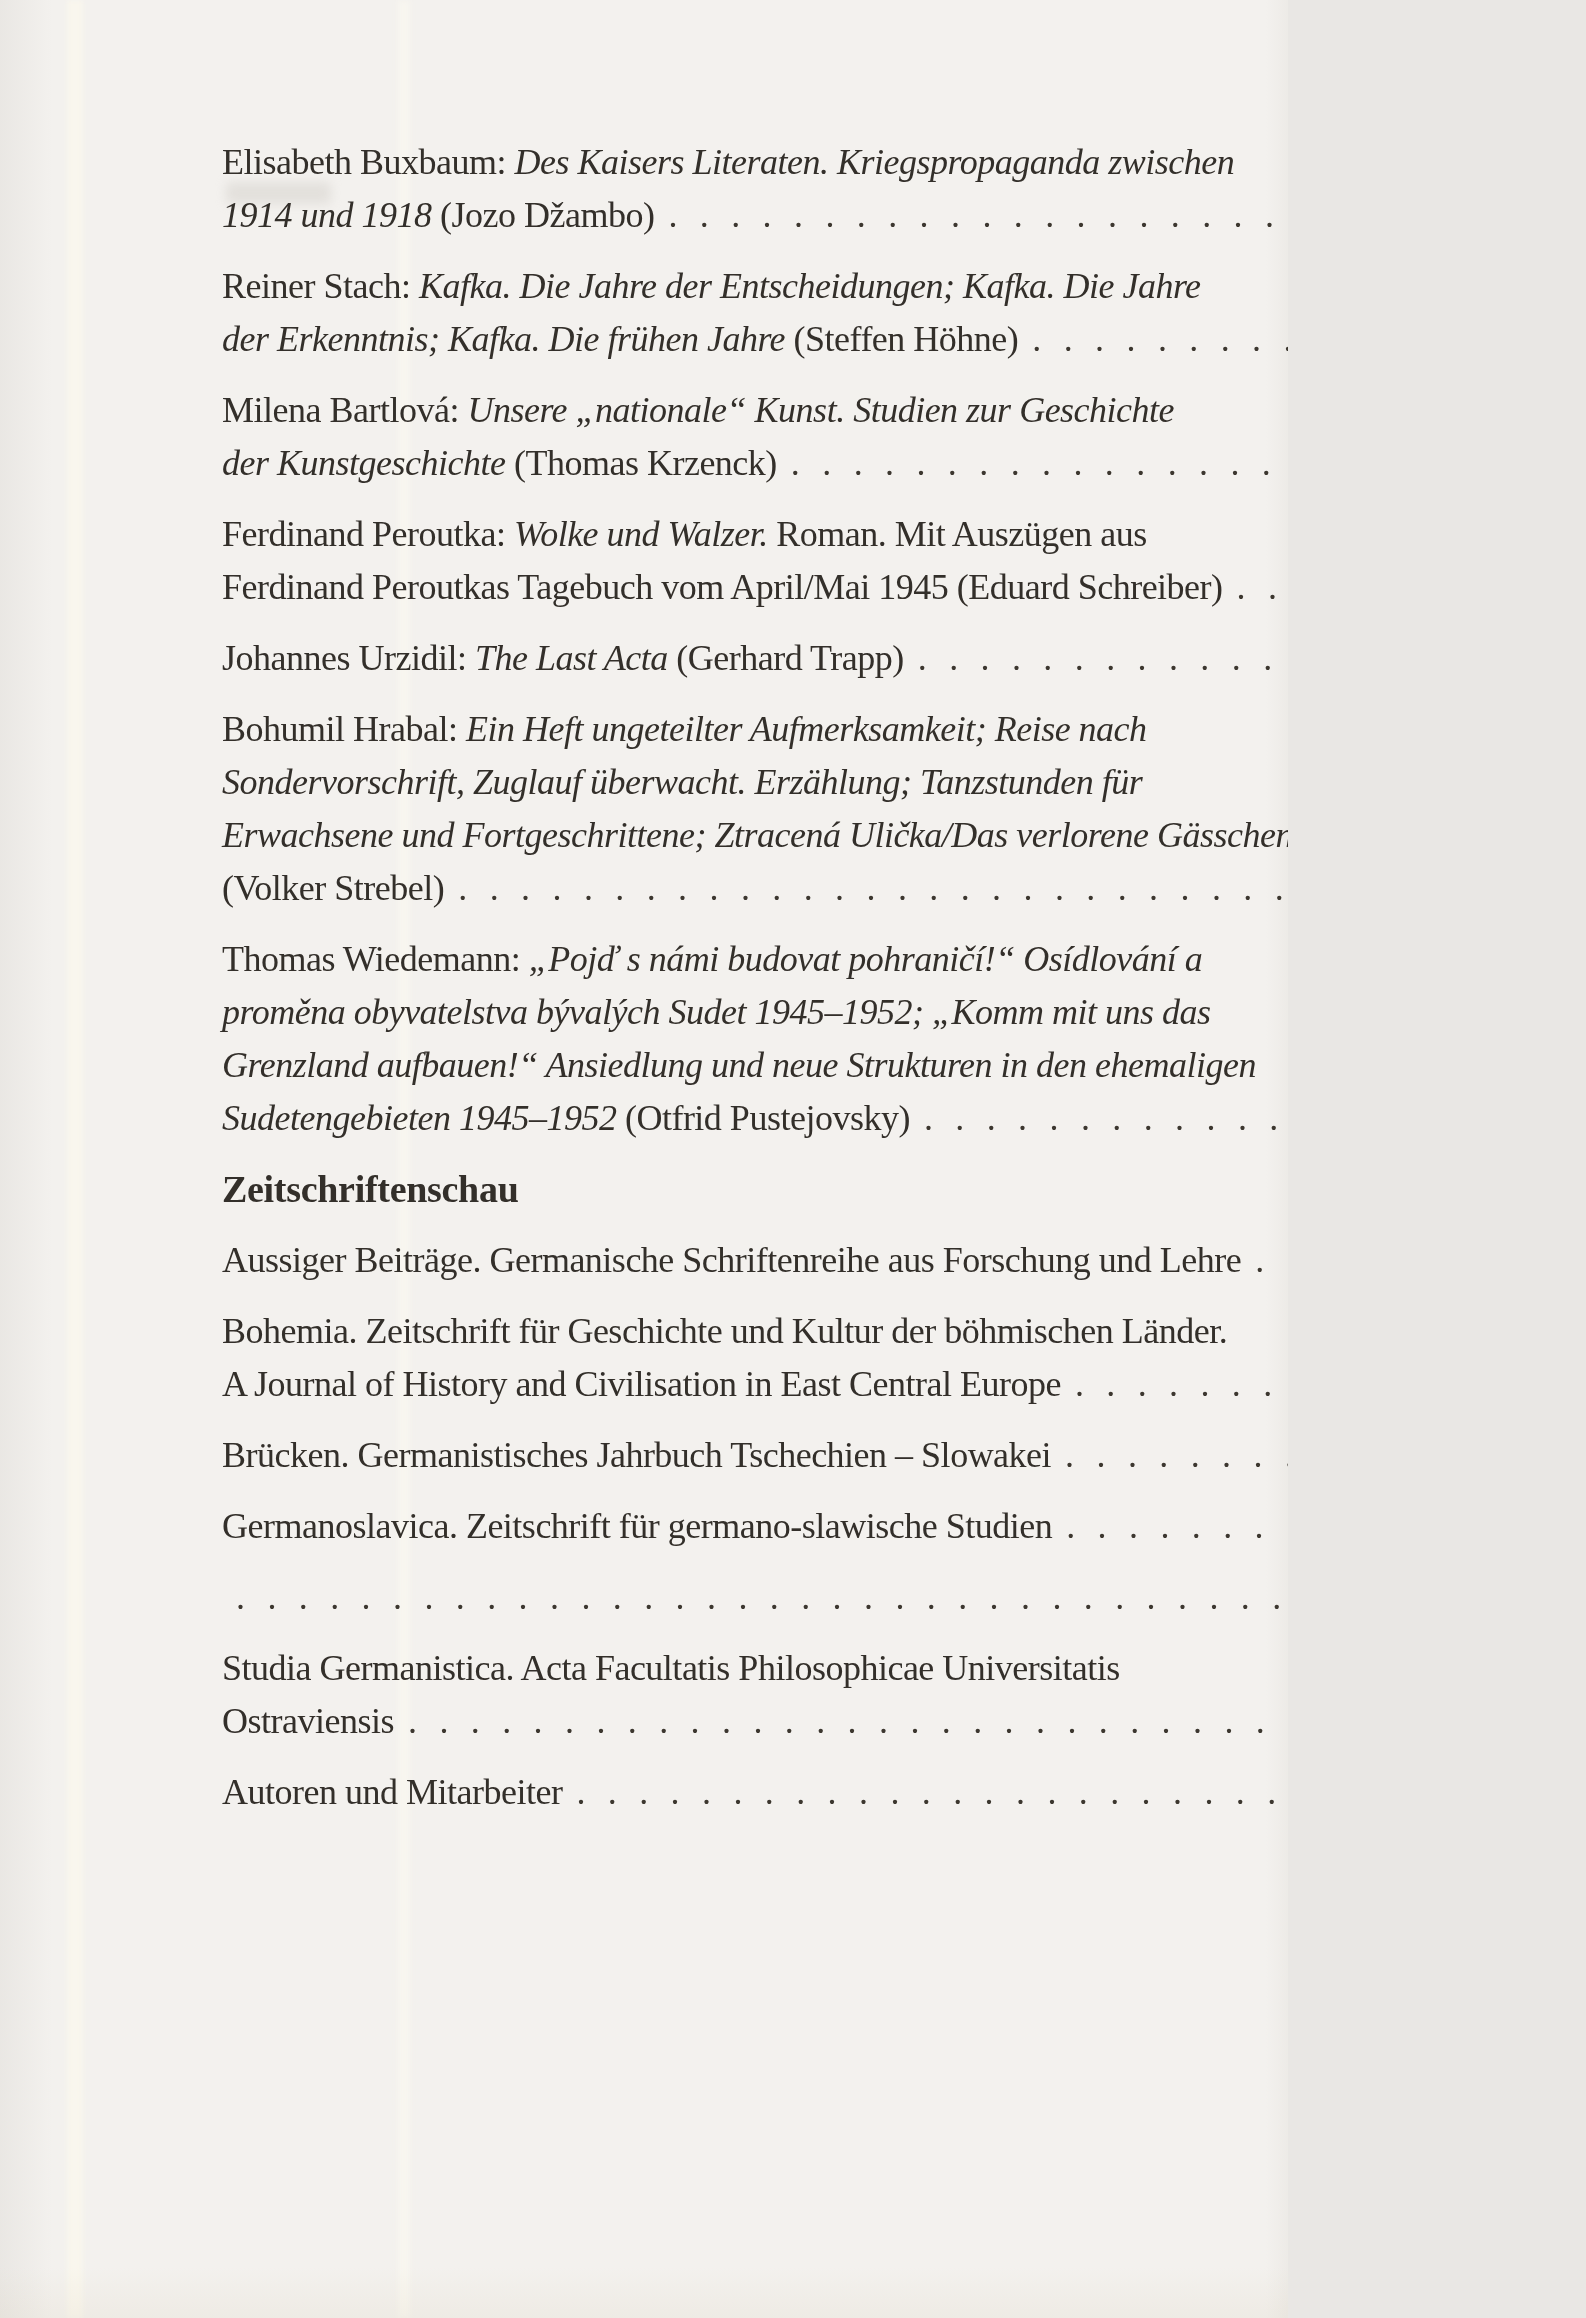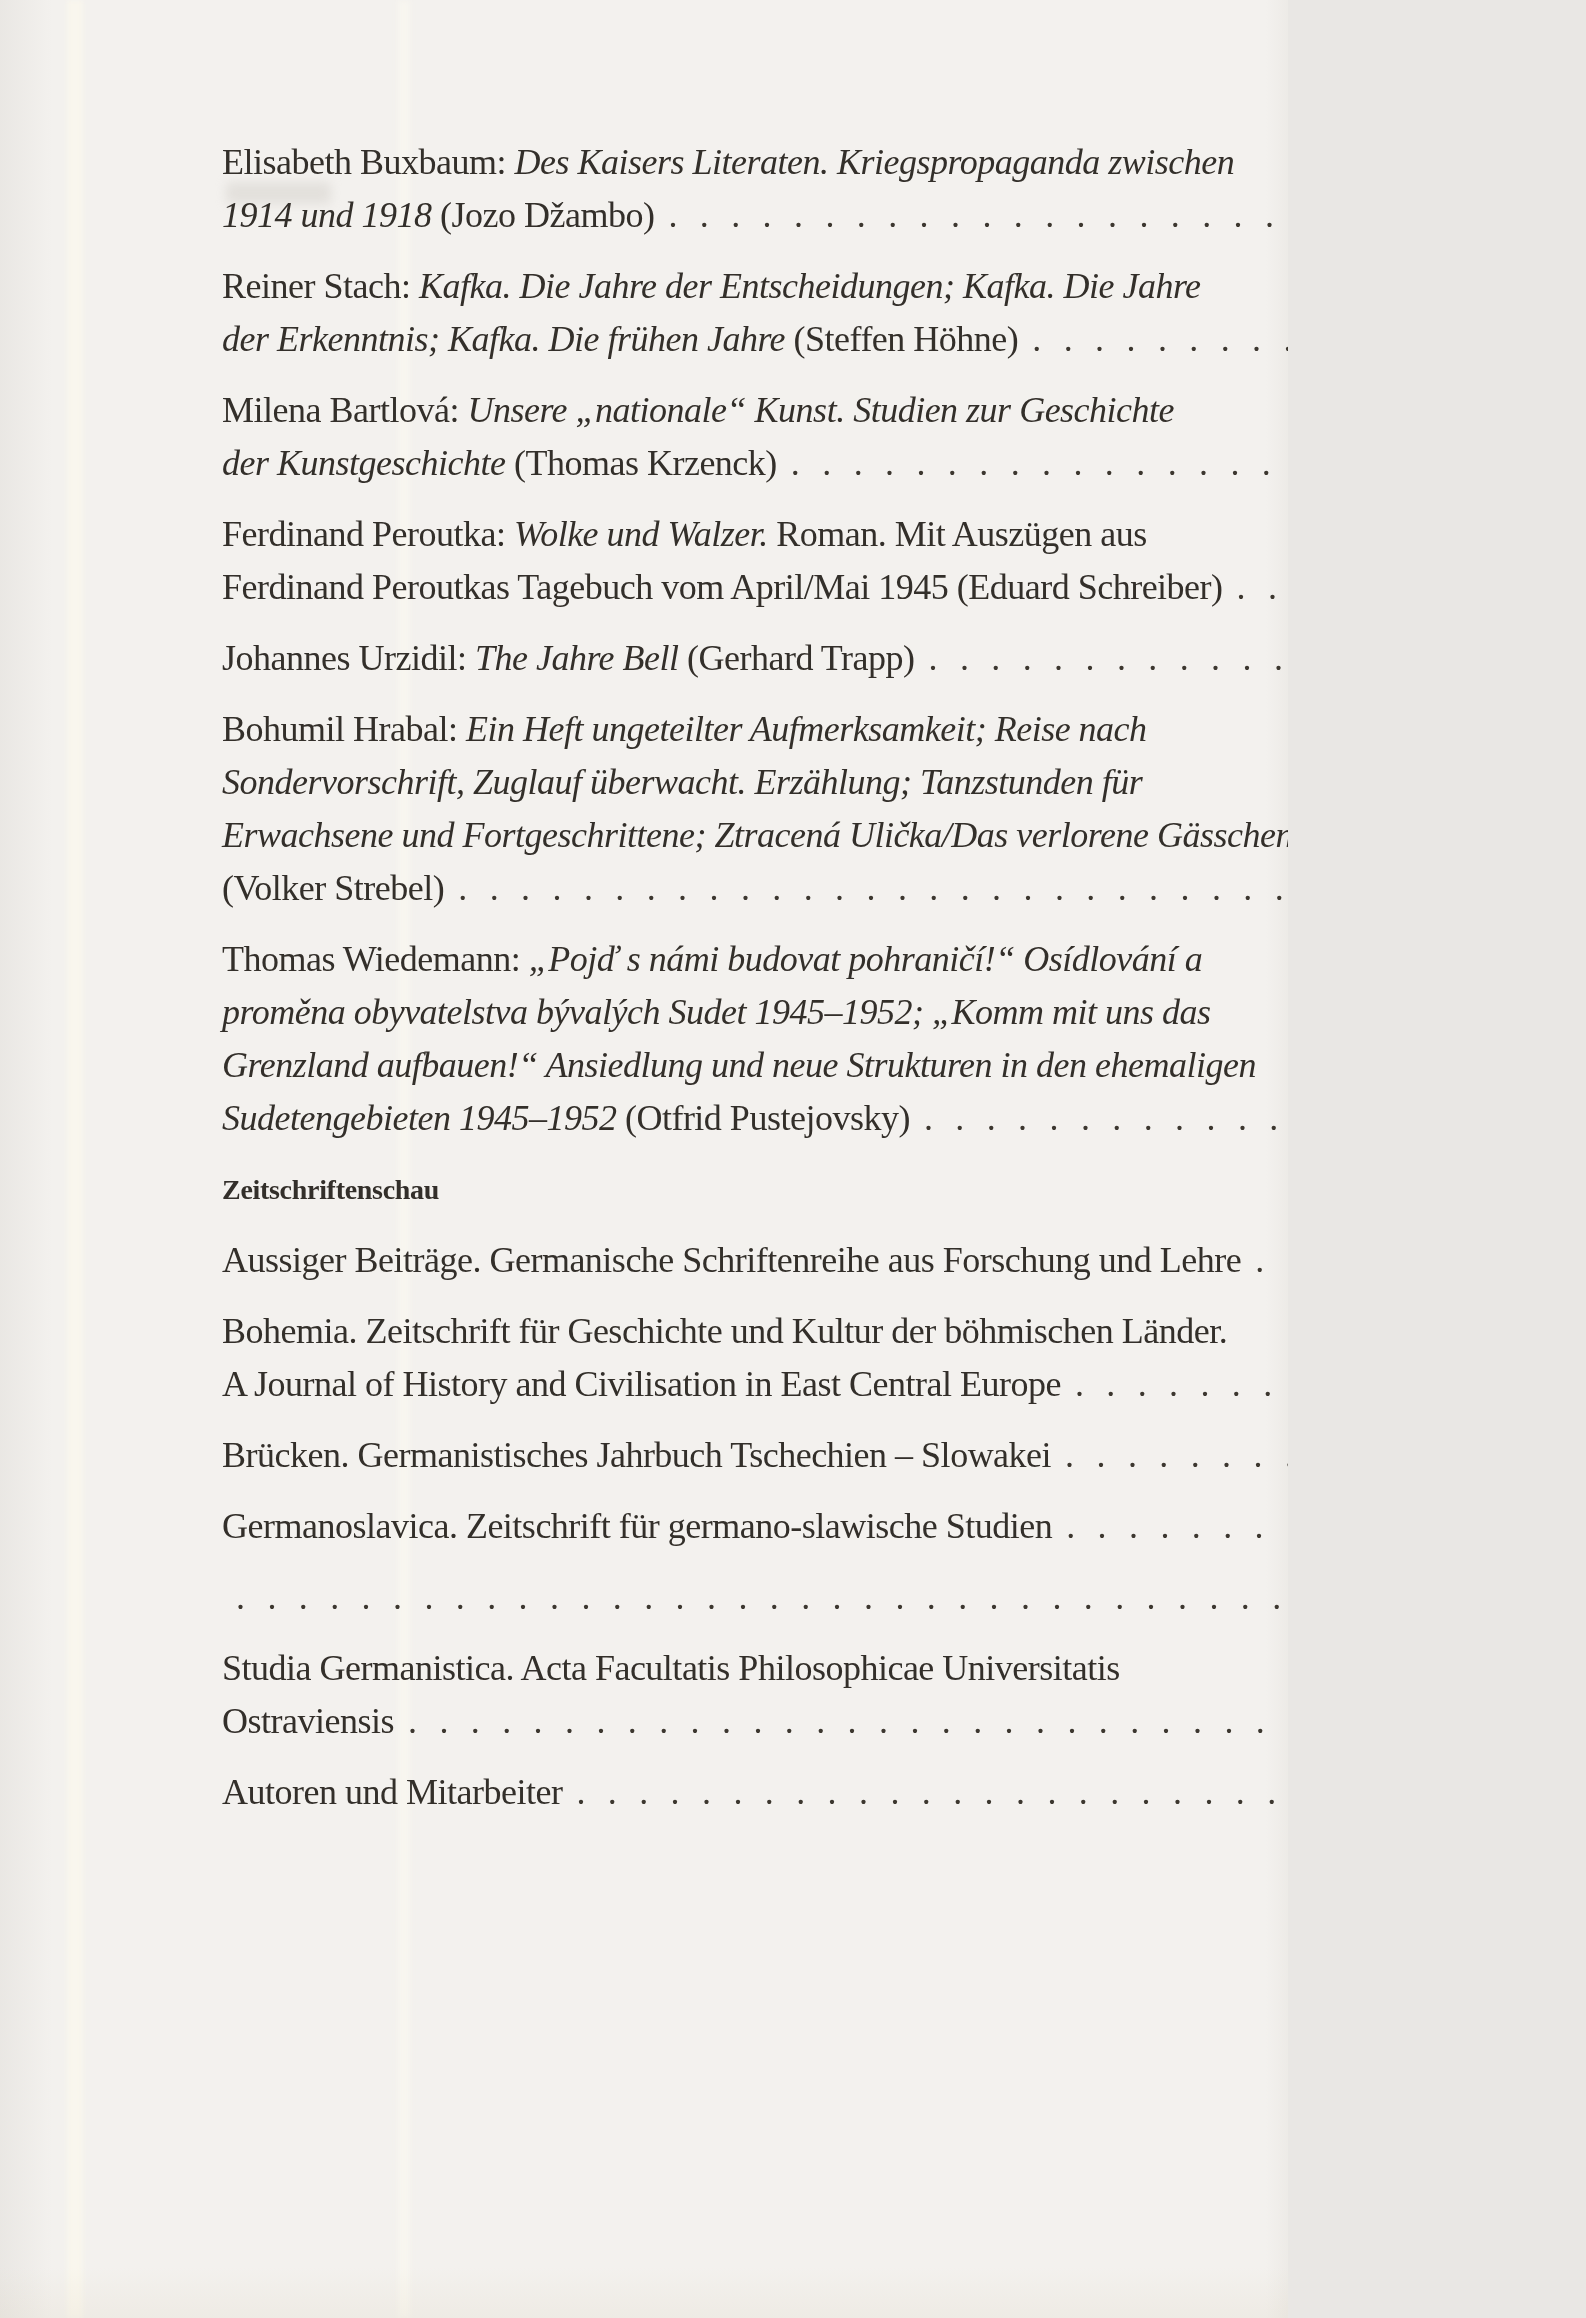--- a/index.html
+++ b/index.html
@@ -43,21 +43,21 @@
     left:222px;
     top:136px;
     width:1295px;
     font-size:36px;
     letter-spacing:-0.5px;
     line-height:53px;
   }
   .entry{margin-bottom:18px;}
   .heading{
     font-weight:bold;
-    font-size:28px;
+    font-size:38px;
     margin-bottom:18px;
     line-height:53px;
     letter-spacing:-0.3px;
   }
   .line{display:flex;align-items:baseline;}
   .linetext{white-space:pre;}
   .ro{font-style:normal;}
   .it{font-style:italic;}
   .leader{
     flex:1 1 auto;
@@ -128,21 +128,21 @@
           <span class="linetext"><span class="ro">Ferdinand Peroutka: </span><span class="it">Wolke und Walzer.</span><span class="ro"> Roman. Mit Auszügen aus</span></span>
         </div>
         <div class="line">
           <span class="linetext"><span class="ro">Ferdinand Peroutkas Tagebuch vom April/Mai 1945 (Eduard Schreiber)</span></span>
           <span class="leader">......................................................................</span>
           <span class="pageno">185</span>
         </div>
       </div>
       <div class="entry">
         <div class="line">
-          <span class="linetext"><span class="ro">Johannes Urzidil: </span><span class="it">The Jahre Bell</span><span class="ro"> (Gerhard Trapp)</span></span>
+          <span class="linetext"><span class="ro">Johannes Urzidil: </span><span class="it">The Last Acta</span><span class="ro"> (Gerhard Trapp)</span></span>
           <span class="leader">......................................................................</span>
           <span class="pageno">190</span>
         </div>
       </div>
       <div class="entry">
         <div class="line">
           <span class="linetext"><span class="ro">Bohumil Hrabal: </span><span class="it">Ein Heft ungeteilter Aufmerksamkeit; Reise nach</span></span>
         </div>
         <div class="line">
           <span class="linetext"><span class="it">Sondervorschrift, Zuglauf überwacht. Erzählung; Tanzstunden für</span></span>

